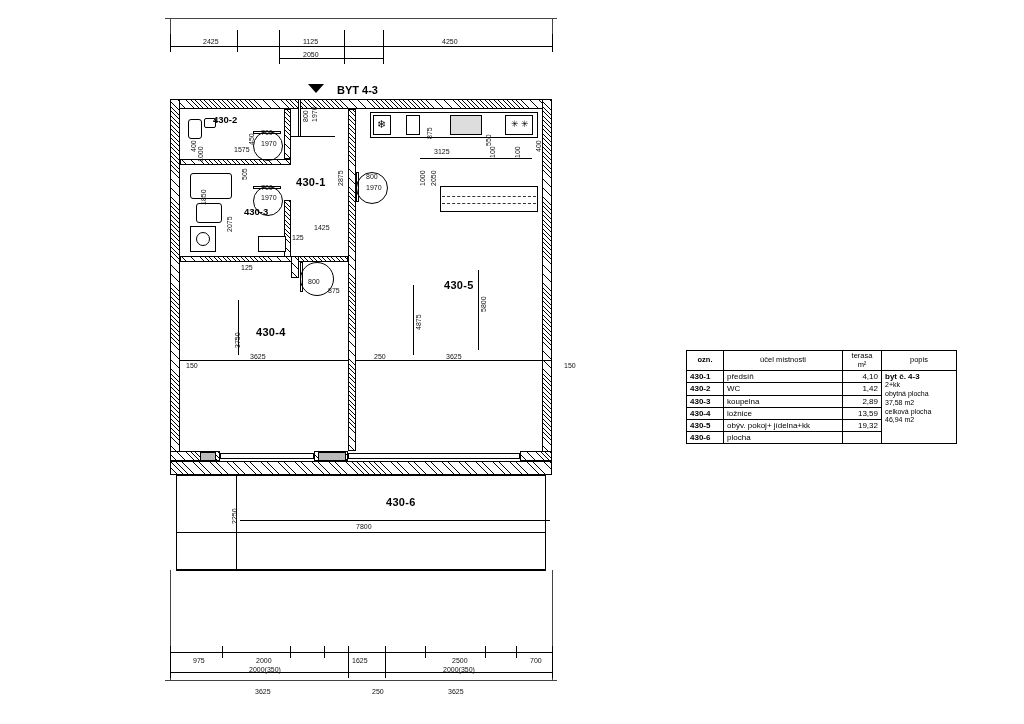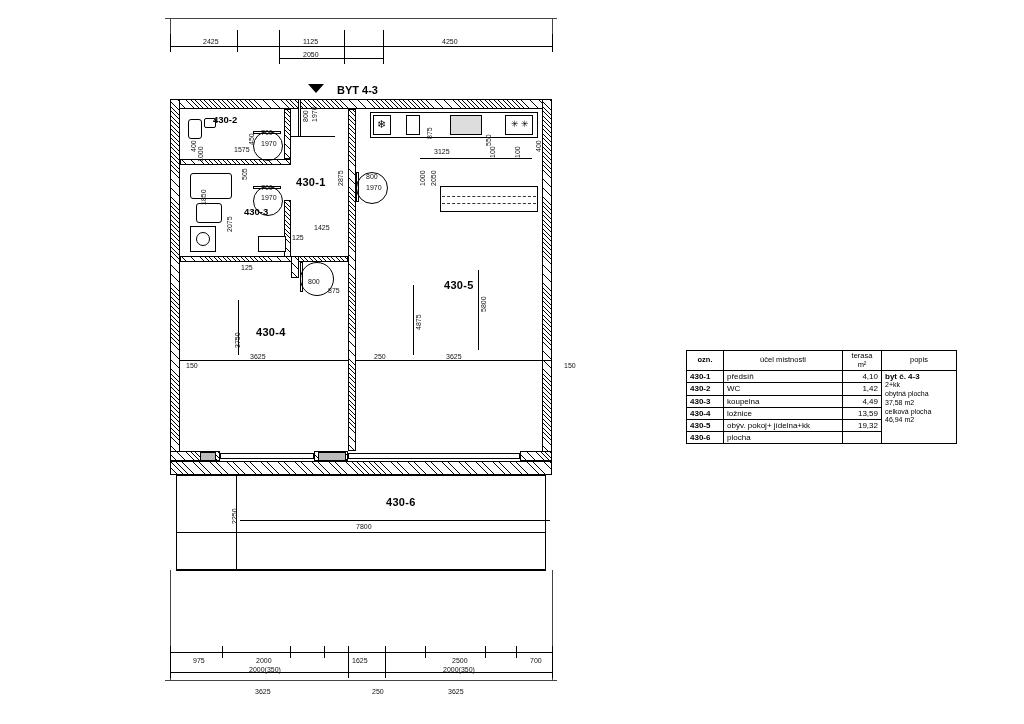--- a/index.html
+++ b/index.html
@@ -330,21 +330,21 @@
         </td>
       </tr>
       <tr>
         <td class="c-oz">430-2</td>
         <td class="c-uc">WC</td>
         <td class="c-pl">1,42</td>
       </tr>
       <tr>
         <td class="c-oz">430-3</td>
         <td class="c-uc">koupelna</td>
-        <td class="c-pl">4,49</td>
+        <td class="c-pl">2,89</td>
       </tr>
       <tr>
         <td class="c-oz">430-4</td>
         <td class="c-uc">ložnice</td>
         <td class="c-pl">13,59</td>
       </tr>
       <tr>
         <td class="c-oz">430-5</td>
         <td class="c-uc">obýv. pokoj+ jídelna+kk</td>
         <td class="c-pl">19,32</td>

